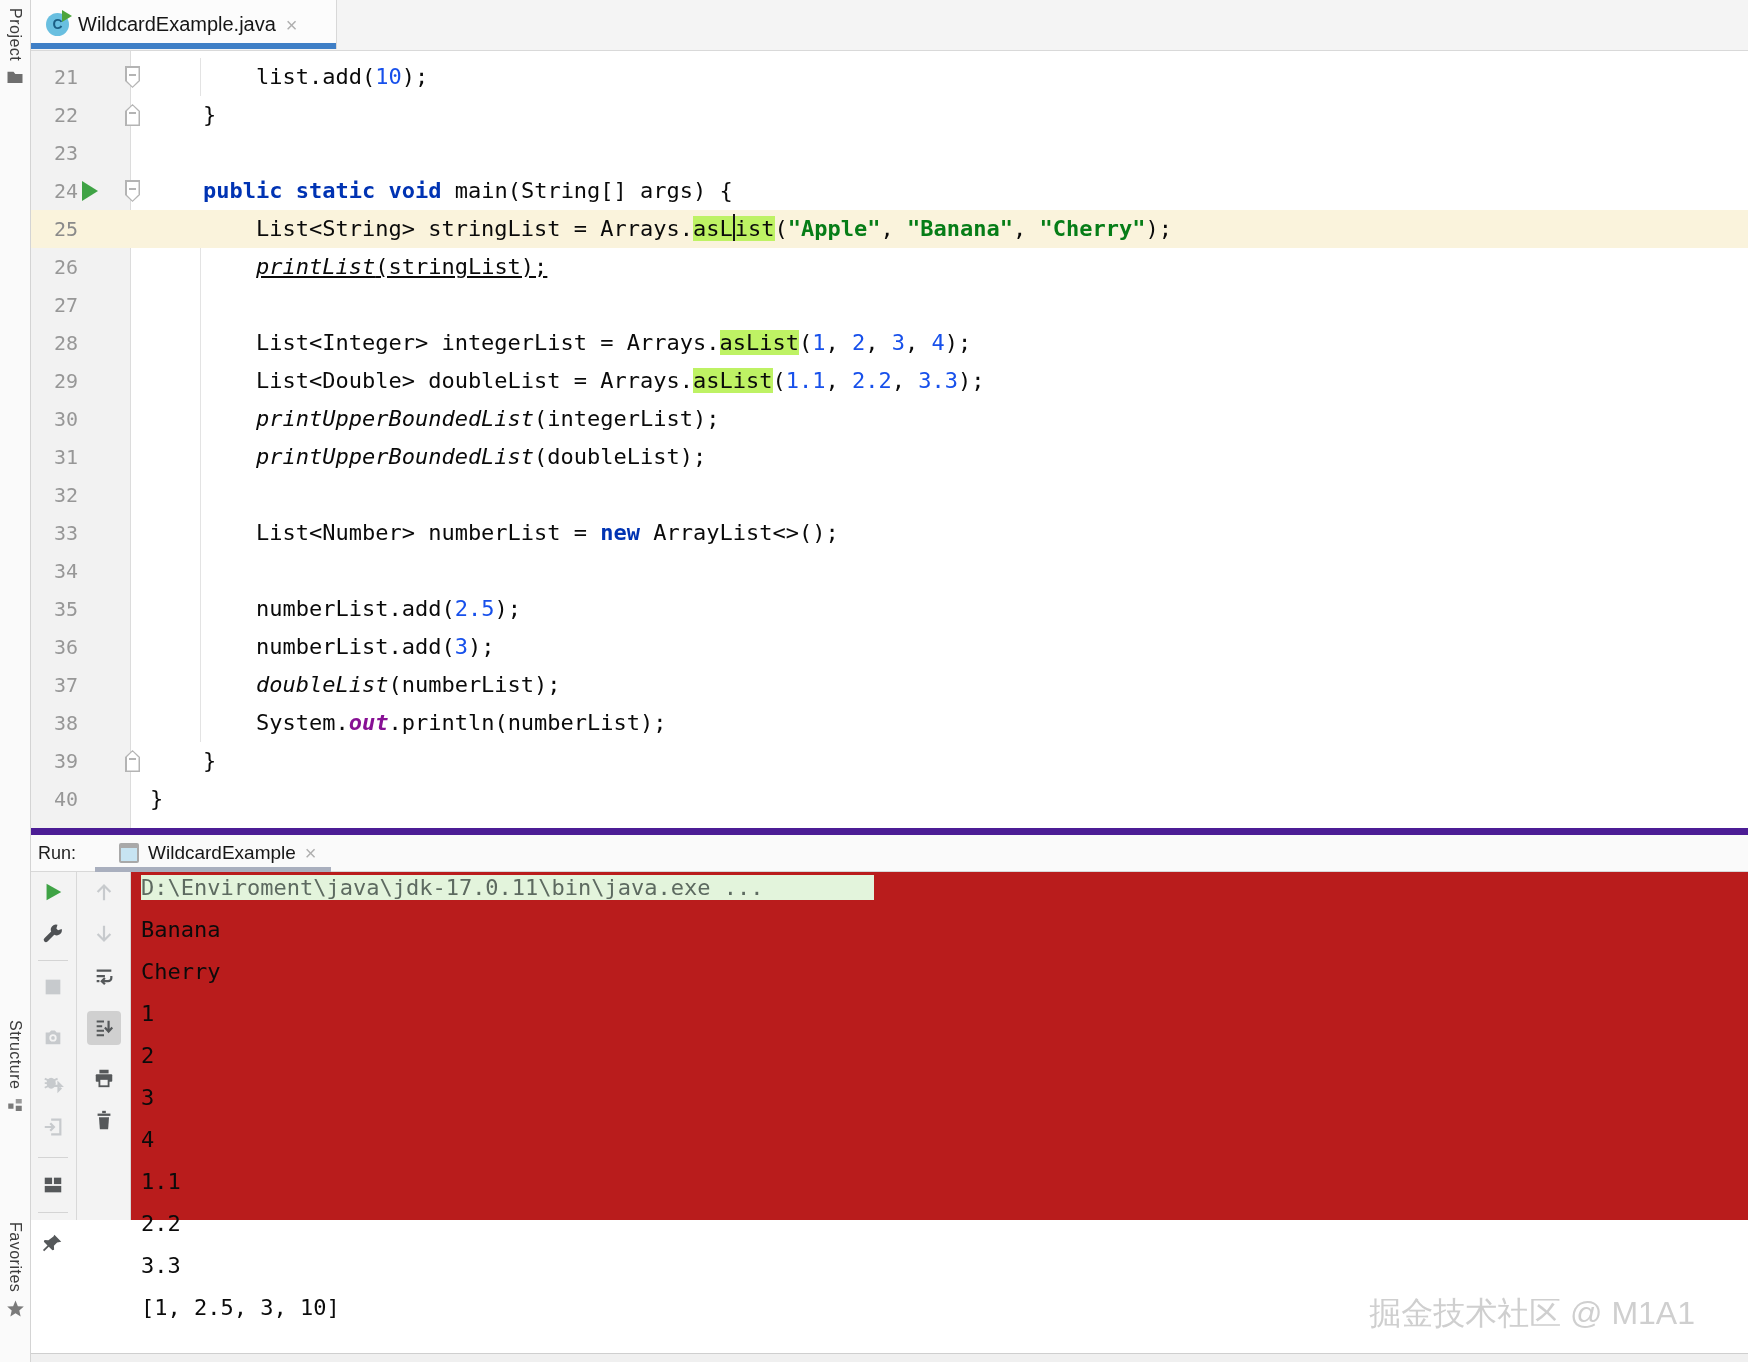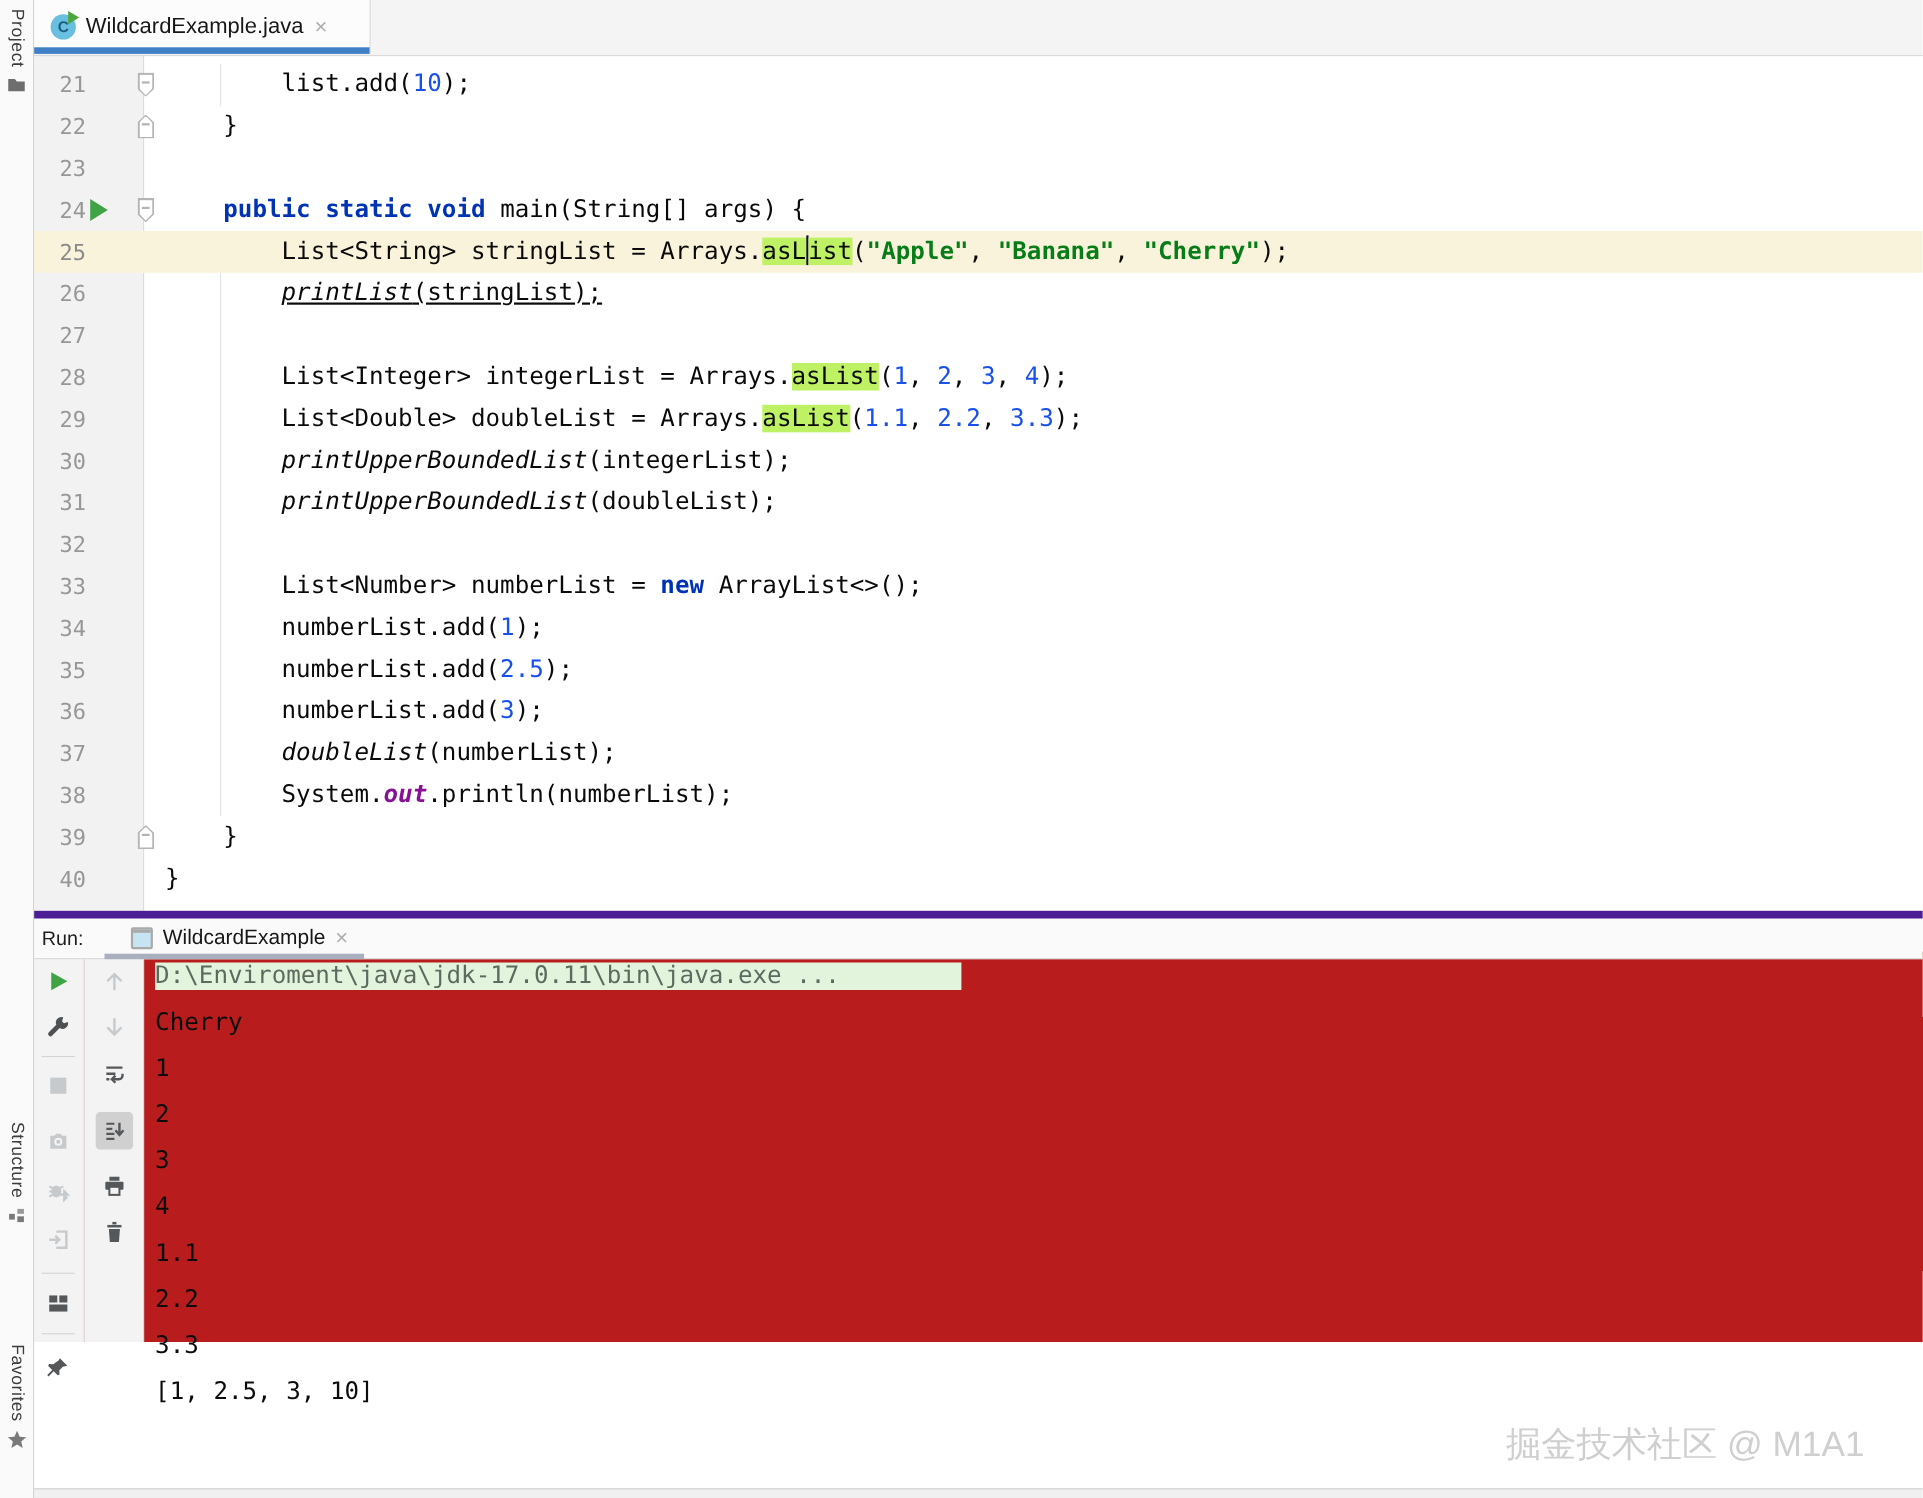--- a/index.html
+++ b/index.html
@@ -181,21 +181,20 @@
       <div class="crow">
         <span class="rownum">32</span>
         <span class="ctext" style="padding-left: 0ch;"></span>
       </div>
       <div class="crow">
         <span class="rownum">33</span>
         <span class="ctext" style="padding-left: 8ch;"><span class="tok-p">List&lt;Number&gt; numberList = </span><span class="tok-kw">new</span><span class="tok-p"> ArrayList&lt;&gt;();</span></span>
       </div>
       <div class="crow">
         <span class="rownum">34</span>
-        <span class="ctext" style="padding-left: 8ch;"><span class="tok-p">numberList.add(</span><span class="tok-num">1</span><span class="tok-p">);</span></span>
       </div>
       <div class="crow">
         <span class="rownum">35</span>
         <span class="ctext" style="padding-left: 8ch;"><span class="tok-p">numberList.add(</span><span class="tok-num">2.5</span><span class="tok-p">);</span></span>
       </div>
       <div class="crow">
         <span class="rownum">36</span>
         <span class="ctext" style="padding-left: 8ch;"><span class="tok-p">numberList.add(</span><span class="tok-num">3</span><span class="tok-p">);</span></span>
       </div>
       <div class="crow">
@@ -348,20 +347,21 @@
           <svg width="22" height="22" viewBox="0 0 24 24">
             <rect x="10" y="2" width="4" height="2.5" fill="#55585A"></rect>
             <rect x="5" y="5" width="14" height="2.5" fill="#55585A"></rect>
             <path d="M6.5 9h11l-1 13h-9z" fill="#55585A"></path>
           </svg>
         </span>
       </div>
     </div>
   <div id="console">
       <div class="conline cmd"><span>D:\Enviroment\java\jdk-17.0.11\bin\java.exe ...</span></div>
+      <div class="conline"><span>Banana</span></div>
       <div class="conline"><span>Cherry</span></div>
       <div class="conline"><span>1</span></div>
       <div class="conline"><span>2</span></div>
       <div class="conline"><span>3</span></div>
       <div class="conline"><span>4</span></div>
       <div class="conline"><span>1.1</span></div>
       <div class="conline"><span>2.2</span></div>
       <div class="conline"><span>3.3</span></div>
       <div class="conline"><span>[1, 2.5, 3, 10]</span></div>
     </div>

